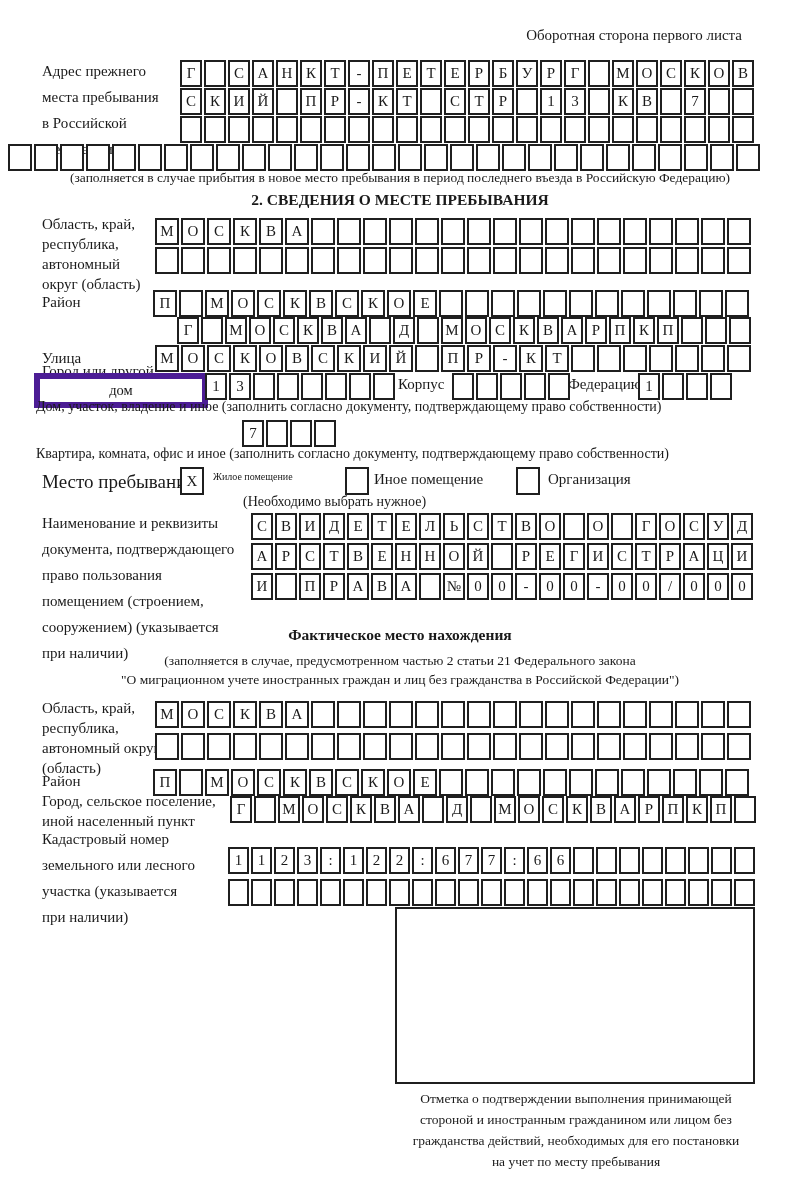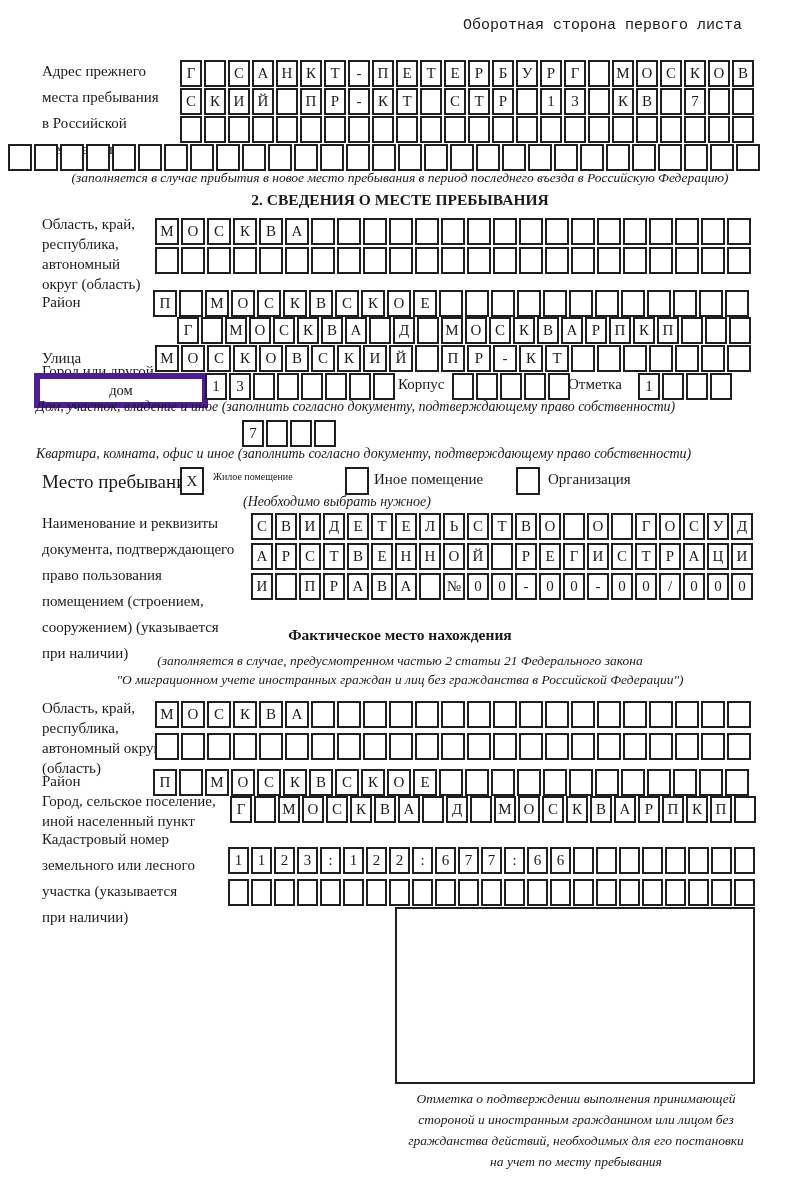--- a/index.html
+++ b/index.html
@@ -5,21 +5,21 @@
   html,body{margin:0;padding:0;background:#fff;}
   .page{
     position:relative;width:800px;height:1180px;background:#ffffff;
     font-family:"Liberation Serif","DejaVu Serif",serif;color:#1a1a1a;
     overflow:hidden;
   }
   .abs{position:absolute;}
   .lbl{position:absolute;font-size:15px;line-height:20px;white-space:pre-line;}
   .lh26{line-height:26px;}
   .lh22{line-height:26px;}
-  .note{position:absolute;font-size:13.5px;white-space:pre-line;font-style:italic;}
+  .note{position:absolute;font-size:13.5px;white-space:pre-line;}
   .center{left:0;width:800px;text-align:center;}
   .bold{font-weight:bold;}
   .cells{position:absolute;display:flex;}
   .cell{
     flex:none;display:inline-flex;align-items:center;justify-content:center;
     width:18px;height:23px;border:2px solid #1f1f1f;margin-right:2px;
     font-size:15px;background:#fff;
   }
   .wide .cell{width:20px;}
   .narrow .cell{width:17px;}
@@ -32,21 +32,21 @@
     display:flex;align-items:center;justify-content:center;font-size:15px;background:#fff;
   }
   .stampbox{position:absolute;border:2px solid #1f1f1f;background:#fff;}
   .smalltxt{font-size:14px;}
 </style>
 </head>
 <body>
 
 <div class="page">
 
-  <div class="abs" style="top:17px;right:58px;font-size:15px;font-family:Liberation Mono, monospace;">Оборотная сторона первого листа</div>
+  <div class="abs" style="top:27px;right:58px;font-size:15px;">Оборотная сторона первого листа</div>
 
   <div class="lbl lh26" style="left:42px;top:58px;">Адрес прежнего
 места пребывания
 в Российской
 Федерации</div>
   <div class="cells" style="left:180px;top:60px;">
       <span class="cell">Г</span>
       <span class="cell"></span>
       <span class="cell">С</span>
       <span class="cell">А</span>
@@ -308,21 +308,21 @@
       <span class="cell"></span>
     </div>
   <div class="abs" style="left:398px;top:376px;font-size:15px;">Корпус</div>
   <div class="cells" style="left:452px;top:373px;">
       <span class="cell"></span>
       <span class="cell"></span>
       <span class="cell"></span>
       <span class="cell"></span>
       <span class="cell"></span>
     </div>
-  <div class="abs" style="left:568px;top:376px;font-size:15px;">Отметка</div>
+  <div class="abs" style="left:568px;top:376px;font-size:15px;">Федерацию</div>
   <div class="cells" style="left:638px;top:373px;">
       <span class="cell">1</span>
       <span class="cell"></span>
       <span class="cell"></span>
       <span class="cell"></span>
     </div>
   <div class="note smalltxt" style="left:36px;top:399px;">Дом, участок, владение и иное (заполнить согласно документу, подтверждающему право собственности)</div>
 
   <div class="cells" style="left:242px;top:420px;">
       <span class="cell">7</span>

